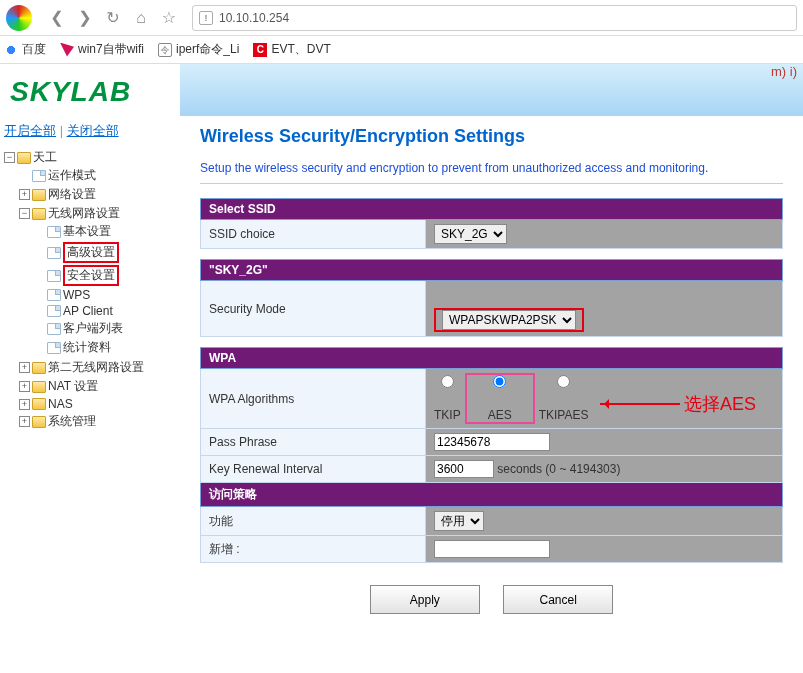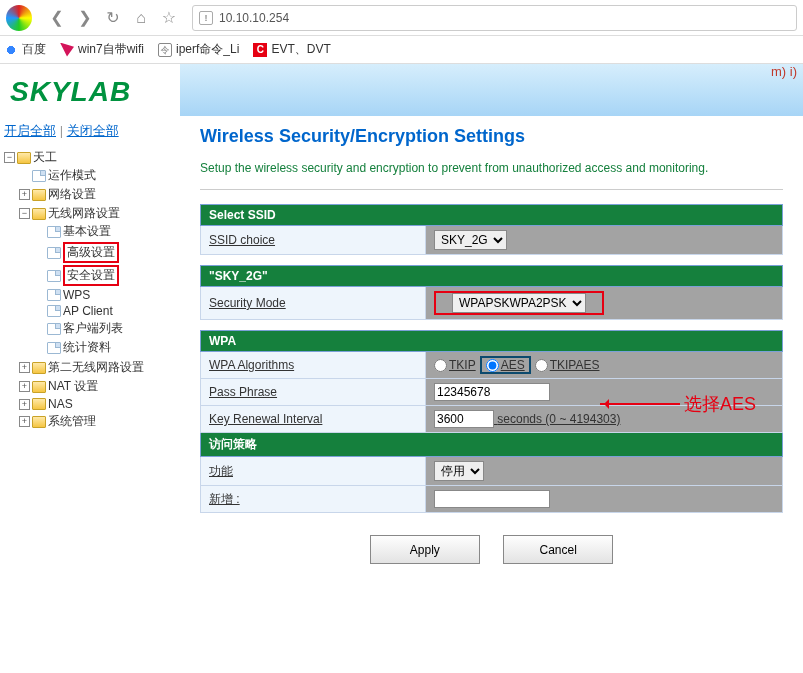--- a/index.html
+++ b/index.html
@@ -41,37 +41,37 @@
 .tree .ico.page::after { content: ""; position: absolute; top: 0; right: 0; width: 4px; height: 4px; background: #cfe0f2; border-left: 1px solid #9bb8d3; border-bottom: 1px solid #9bb8d3; }
 .tree .lbl { color: #333; }
 .tree ul { list-style: none; padding-left: 15px; }
 .tree ul ul { padding-left: 15px; }
 .hl { border: 2px solid #e60012; padding: 0 2px; }
 
 
 .banner { height: 52px; background: linear-gradient(#d6eefc, #a7d5f6); display: flex; justify-content: flex-end; padding-right: 6px; color: #c0392b; font-size: 13px; }
 .main { padding: 10px 20px 0 20px; }
 h2.title { color: #0066cc; font-size: 18px; font-weight: bold; margin-bottom: 14px; }
-.desc { color: #15803d; margin-bottom: 14px; }
+.desc { color: #1d4ed8; margin-bottom: 8px; }
 .hr { border-top: 1px solid #ccc; margin-bottom: 14px; }
 
 table.panel { width: 100%; border-collapse: collapse; margin-bottom: 10px; }
-table.panel th { background: #15803d; color: #fff; text-align: left; padding: 3px 8px; font-weight: bold; font-size: 12px; border: 1px solid #7aa0d8; }
-table.panel td { border: 1px solid #c8d6ea; padding: 4px 8px; background: #eef5fc; font-size: 12px; text-decoration: underline; }
+table.panel th { background: #701a75; color: #fff; text-align: left; padding: 3px 8px; font-weight: bold; font-size: 12px; border: 1px solid #7aa0d8; }
+table.panel td { border: 1px solid #c8d6ea; padding: 4px 8px; background: #eef5fc; font-size: 12px; }
 table.panel td.label { width: 225px; }
 table.panel td.field { background: #a3a3a3; }
 
 select, input[type=text] { font-family: inherit; font-size: 12px; border: 1px solid #888; padding: 1px 2px; }
 input[type=text] { width: 116px; }
 
-.redbox { border: 2px solid #e60012; padding: 0 16px; display: inline-block; }
+.redbox { border: 2px solid #e60012; padding: 0 6px; display: inline-block; margin-top: 23px; }
 
 .radio-group { display: flex; align-items: center; gap: 4px; }
-.radio-item { display: flex; align-items: center; gap: 2px; }
-.radio-item.boxed { border: 2px solid #0c4a6e; padding: 0 4px; }
+.radio-item { display: flex; align-items: center; gap: 20px; flex-direction: column; }
+.radio-item.boxed { border: 2px solid #ec4899; padding: 0 21px; }
 
 .annot { position: absolute; color: #e60012; font-size: 18px; font-weight: normal; display: flex; align-items: center; }
 .annot-arrow { display: inline-block; width: 80px; height: 2px; background: #e60012; position: relative; margin-right: 4px; }
 .annot-arrow::before { content: ""; position: absolute; left: -1px; top: -4px; border: 5px solid transparent; border-right-color: #e60012; }
 
 .btnrow { text-align: center; padding: 12px 0; }
 .btn { width: 110px; height: 29px; border: 1px solid #888; background: linear-gradient(#fefefe, #e3e3e3); cursor: pointer; font-size: 12px; margin: 0 10px; }
 
 .rel { position: relative; }
 </style>

